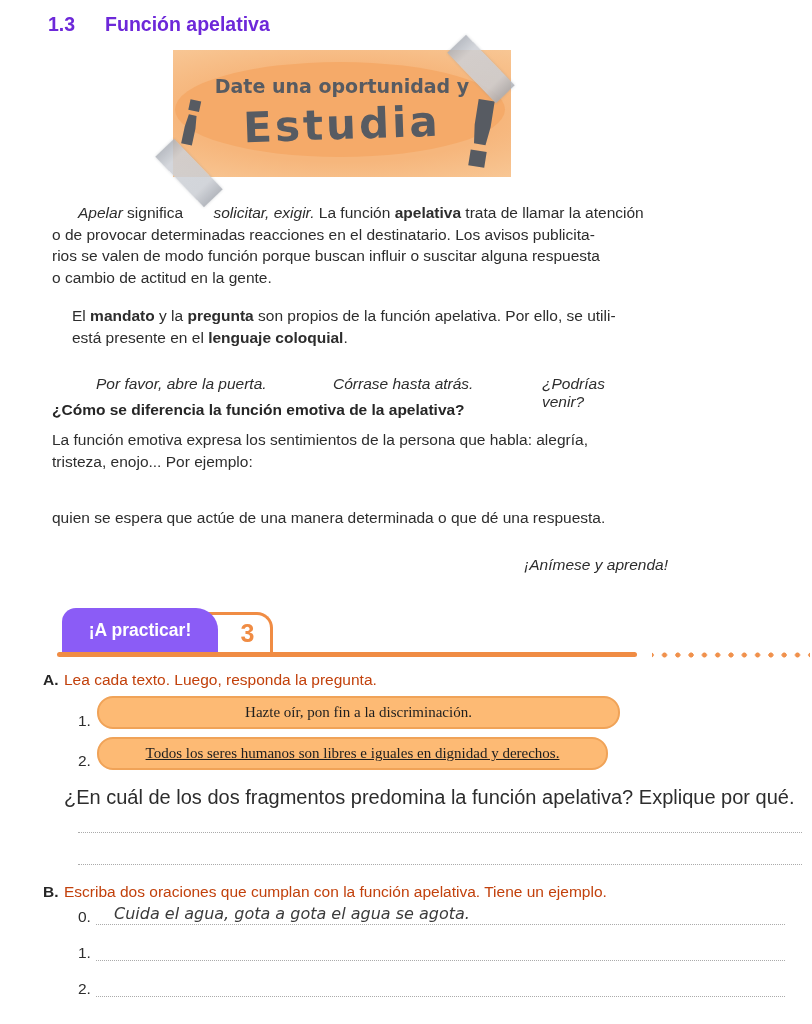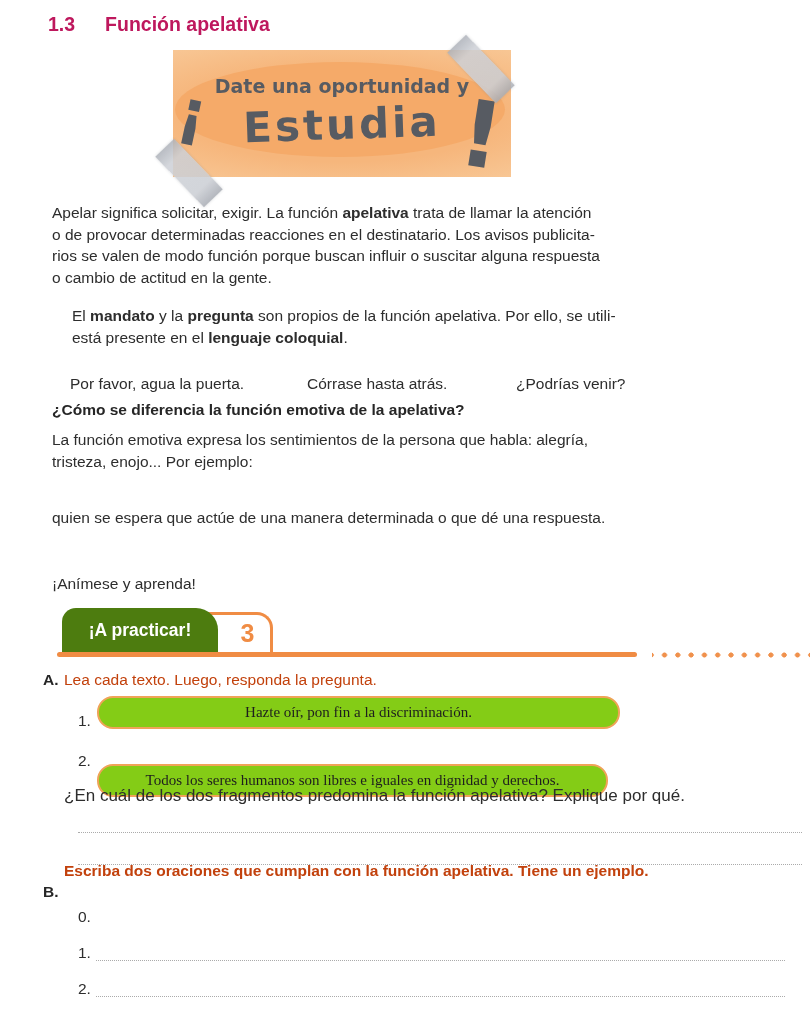--- a/index.html
+++ b/index.html
@@ -1,25 +1,25 @@
 <!DOCTYPE html>
 <html><head>
 <meta charset="utf-8">
 <style>
   html,body{margin:0;padding:0;background:#ffffff;}
   #page{position:relative;width:812px;height:1024px;background:#fff;overflow:hidden;
         font-family:"Liberation Sans",sans-serif;color:#2d2d2d;}
   .abs{position:absolute;}
   .b{font-weight:700;}
-  .i{}
+  .i{font-style:italic;margin-left:26px;}
   .body-text{font-size:15.5px;line-height:21.5px;color:#2d2d2d;}
   .tl{white-space:nowrap;}
 
   
-  #heading{left:48px;top:13px;display:flex;gap:30px;font-size:19.5px;font-weight:700;color:#be185d;}
+  #heading{left:48px;top:13px;display:flex;gap:30px;font-size:19.5px;font-weight:700;color:#6d28d9;}
 
   
   #poster{left:173px;top:50px;width:338px;height:127px;}
   #poster-rect{position:absolute;inset:0;
      background:radial-gradient(120% 95% at 50% 50%, #F6B67C 40%, #F8C795 68%, #FBD9B4 100%);}
   #poster-ellipse{position:absolute;left:2px;right:6px;top:12px;bottom:20px;background:#F5AA69;border-radius:50%;}
   .poster-ink{color:#575B62;font-family:"DejaVu Sans",sans-serif;font-weight:700;line-height:1;}
   #poster-line1{position:absolute;left:30px;right:30px;top:27px;text-align:center;font-size:19px;}
   #poster-line2{position:absolute;left:30px;right:30px;top:54px;text-align:center;font-size:42px;letter-spacing:3px;transform:rotate(-2deg);}
   #poster-excl-open{position:absolute;left:6px;top:32px;font-size:62px;transform:rotate(12deg);}
@@ -34,57 +34,57 @@
   #para1{left:52px;top:202px;}
   #para2{left:52px;top:305px;margin-left:20px;}
   #examples-row{left:52px;top:375px;width:590px;height:22px;font-size:15.5px;}
   #examples-row .ex1{position:absolute;left:18px;}
   #examples-row .ex2{position:absolute;left:255px;}
   #examples-row .ex3{position:absolute;left:464px;}
   #q-heading{left:52px;top:401px;font-size:15.5px;font-weight:700;color:#262626;}
   #para3{left:52px;top:429px;}
   #emotive-example{left:52px;top:474px;width:590px;text-align:center;font-size:15.5px;}
   #para4{left:52px;top:507px;}
-  #apelative-example{left:52px;top:575px;width:590px;text-align:left;font-size:15.5px;}
+  #apelative-example{left:52px;top:556px;width:590px;text-align:right;font-size:15.5px;}
 
   
   #practicar{left:57px;top:604px;width:755px;height:58px;}
-  #tab-main{position:absolute;left:5px;top:4px;width:156px;height:44px;background:#4d7c0f;
+  #tab-main{position:absolute;left:5px;top:4px;width:156px;height:44px;background:#8b5cf6;
             border-radius:14px 22px 0 0;z-index:2;display:flex;align-items:center;justify-content:center;
             color:#fff;font-weight:700;font-size:17.5px;}
   #tab-number{position:absolute;left:143px;top:8px;width:73px;height:40px;background:#fff;
             border:3px solid #F08C44;border-bottom:none;border-radius:0 16px 0 0;box-sizing:border-box;
             z-index:1;display:flex;align-items:center;justify-content:center;padding-left:22px;
             color:#F08C44;font-weight:700;font-size:25px;}
   #rule-line{position:absolute;left:0;top:48px;width:580px;height:4.5px;background:#F08C44;border-radius:3px;z-index:0;}
   #dots-row{position:absolute;right:2px;top:48px;width:158px;height:6px;
             background-image:radial-gradient(circle, #F0914C 2.3px, rgba(0,0,0,0) 2.8px);
             background-size:13.3px 6px;background-position:center;}
 
   
   .ex-label{font-size:15.5px;font-weight:700;color:#262626;}
   .ex-instr{font-size:15.5px;color:#c2410c;}
   #a-label{left:43px;top:671px;}
   #a-instr{left:64px;top:671px;}
   .item-num{font-size:15.5px;color:#2d2d2d;}
   #a-num1{left:78px;top:712px;}
   #a-num2{left:78px;top:752px;}
   .stmt-box{position:absolute;box-sizing:border-box;height:33px;border:2px solid #F0A358;border-radius:16px;
-            background:#84cc16;display:flex;align-items:center;justify-content:center;
+            background:#fdba74;display:flex;align-items:center;justify-content:center;
             font-family:"Liberation Serif",serif;font-size:15px;color:#1e1e1e;}
   #a-box1{left:97px;top:696px;width:523px;}
-  #a-box2{left:97px;top:764px;width:511px;}
-  #a-question{left:64px;top:786px;font-size:17px;text-align:center;}
+  #a-box2{left:97px;top:737px;width:511px;text-decoration:underline;}
+  #a-question{left:64px;top:786px;font-size:20px;text-align:center;}
   .dotline{border-bottom:1.5px dotted #ABABAB;}
   #a-answers{left:78px;top:801px;width:724px;}
   .ans-line{height:31px;}
 
   
   #b-label{left:43px;top:883px;}
-  #b-instr{left:64px;top:862px;font-weight:bold;}
+  #b-instr{left:64px;top:883px;}
   .b-num0{left:78px;top:908px;}
   .b-num1{left:78px;top:944px;}
   .b-num2{left:78px;top:980px;}
   .b-line{position:absolute;left:96px;width:689px;height:22px;}
   #b-line0{top:902px;}
   #b-line1{top:938px;}
   #b-line2{top:974px;}
   .b-example{position:absolute;left:18px;bottom:1px;font-family:"DejaVu Sans",sans-serif;
              font-style:italic;font-size:16px;color:#3b3b3b;white-space:nowrap;}
 </style>
@@ -115,21 +115,21 @@
       <div class="tl"><span>rios se valen de modo función porque buscan influir o suscitar alguna respuesta</span></div>
       <div class="tl"><span>o cambio de actitud en la gente.</span></div>
     </div>
 
   <div id="para2" class="abs body-text">
       <div class="tl"><span>El </span><span class="b">mandato</span><span> y la </span><span class="b">pregunta</span><span> son propios de la función apelativa. Por ello, se utili-</span></div>
       <div class="tl"><span>está presente en el </span><span class="b">lenguaje coloquial</span><span>.</span></div>
     </div>
 
   <div id="examples-row" class="abs">
-    <span class="ex1 i">Por favor, agua la puerta.</span>
+    <span class="ex1 i">Por favor, abre la puerta.</span>
     <span class="ex2 i">Córrase hasta atrás.</span>
     <span class="ex3 i">¿Podrías venir?</span>
   </div>
 
   <div id="q-heading" class="abs">¿Cómo se diferencia la función emotiva de la apelativa?</div>
 
   <div id="para3" class="abs body-text">
       <div class="tl"><span>La función emotiva expresa los sentimientos de la persona que habla: alegría,</span></div>
       <div class="tl"><span>tristeza, enojo... Por ejemplo:</span></div>
     </div>
@@ -169,20 +169,23 @@
 
   <div id="a-answers" class="abs">
     <div class="ans-line dotline"></div>
     <div class="ans-line dotline"></div>
   </div>
 
   <div id="b-label" class="abs ex-label">B.</div>
   <div id="b-instr" class="abs ex-instr">Escriba dos oraciones que cumplan con la función apelativa. Tiene un ejemplo.</div>
 
   <div class="abs item-num b-num0">0.</div>
+  <div id="b-line0" class="b-line dotline">
+    <span class="b-example">Cuida el agua, gota a gota el agua se agota.</span>
+  </div>
 
   <div class="abs item-num b-num1">1.</div>
   <div id="b-line1" class="b-line dotline"></div>
 
   <div class="abs item-num b-num2">2.</div>
   <div id="b-line2" class="b-line dotline"></div>
 
 </div>
 
 </body></html>

